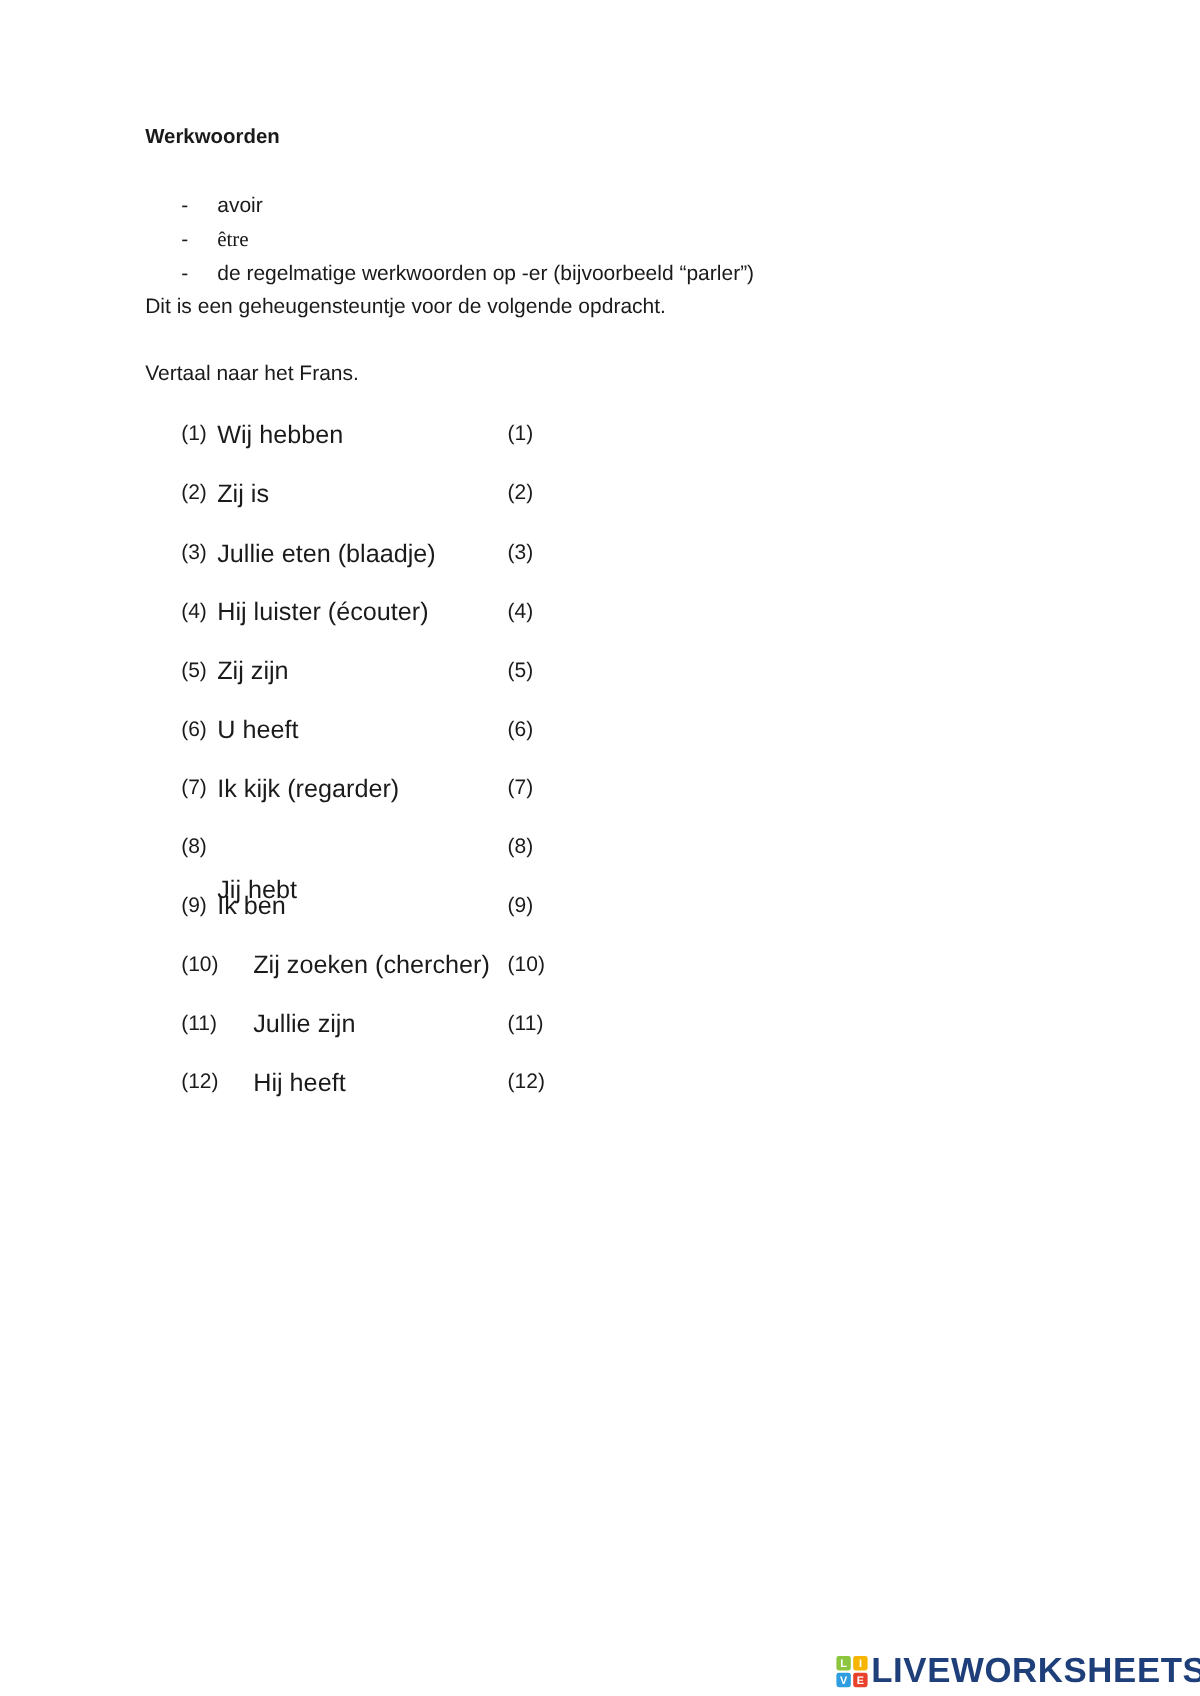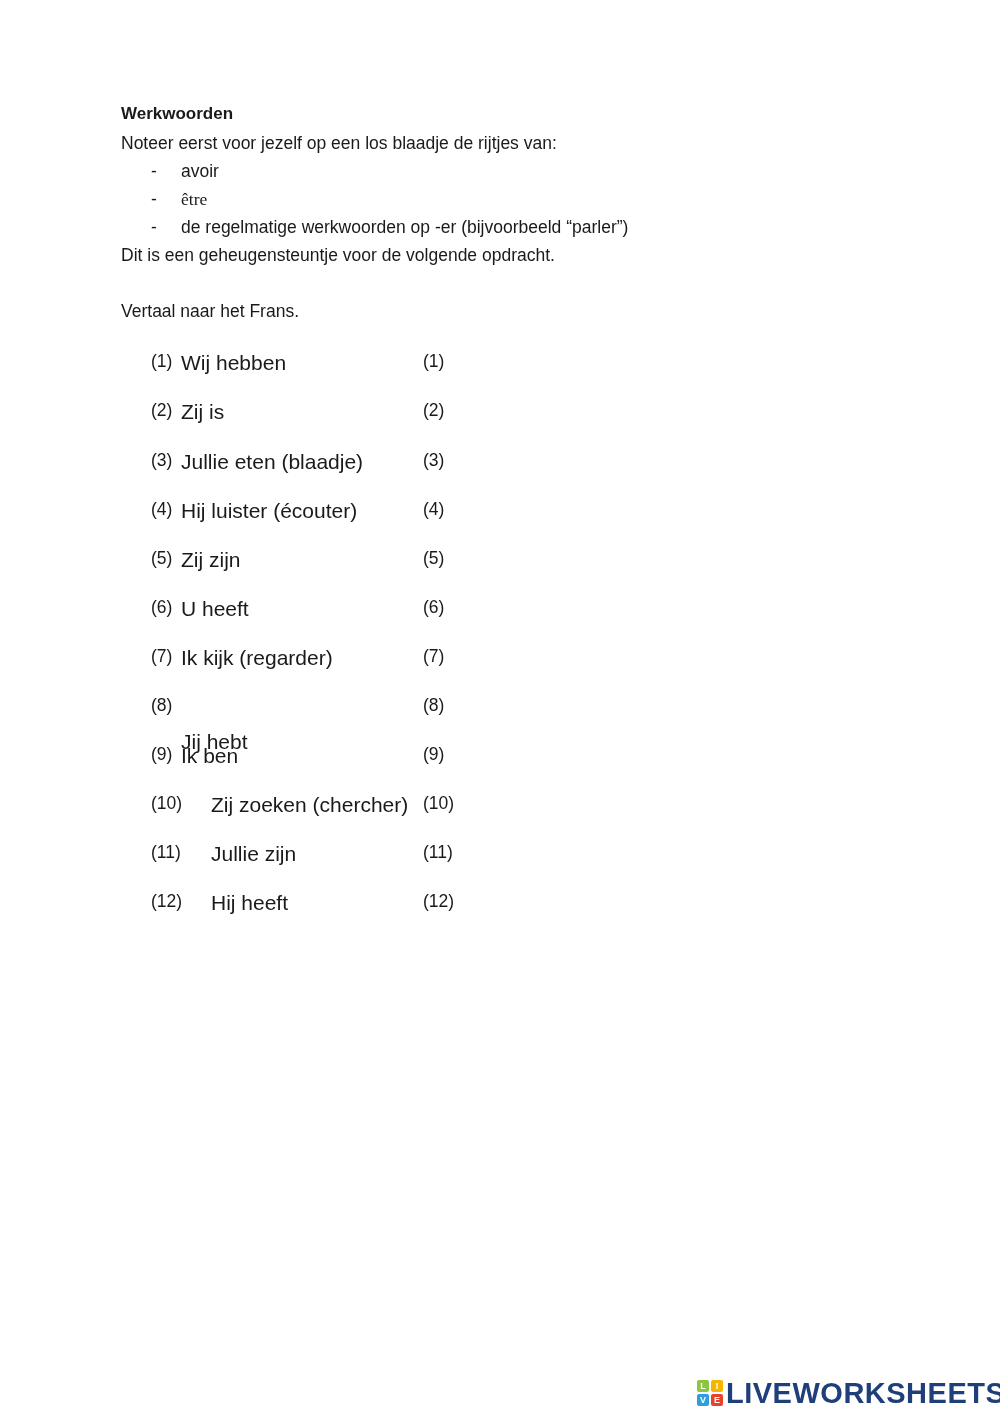--- a/index.html
+++ b/index.html
@@ -15,21 +15,20 @@
   .logo { position: absolute; left: 697px; top: 1378px; height: 30px; display: flex; align-items: center; }
   .logo-icon { display: grid; grid-template-columns: 12px 12px; grid-template-rows: 12px 12px; gap: 2px; margin-right: 3px; }
   .logo-cell { font-size: 9px; font-weight: bold; color: #fff; text-align: center; line-height: 12px; border-radius: 2px; }
   .logo-text { font-size: 29px; font-weight: bold; color: #1f3f7a; letter-spacing: 0.5px; font-family: "Liberation Sans", sans-serif; }
 </style>
 </head>
 <body>
 
 <div class="page">
   <div class="title">Werkwoorden</div>
-  <div class="line" style="left:121px; top:133px;">Noteer eerst voor jezelf op een los blaadje de rijtjes van:</div>
 
   <div class="bullet-dash" style="left:151px; top:161px;">-</div>
   <div class="line" style="left:181px; top:161px;">avoir</div>
   <div class="bullet-dash" style="left:151px; top:189px;">-</div>
   <div class="line" style="left:181px; top:189px;font-family:Liberation Serif, serif;">être</div>
   <div class="bullet-dash" style="left:151px; top:217px;">-</div>
   <div class="line" style="left:181px; top:217px;">de regelmatige werkwoorden op -er (bijvoorbeeld “parler”)</div>
 
   <div class="line" style="left:121px; top:245px;">Dit is een geheugensteuntje voor de volgende opdracht.</div>
   <div class="line" style="left:121px; top:301px;">Vertaal naar het Frans.</div>

